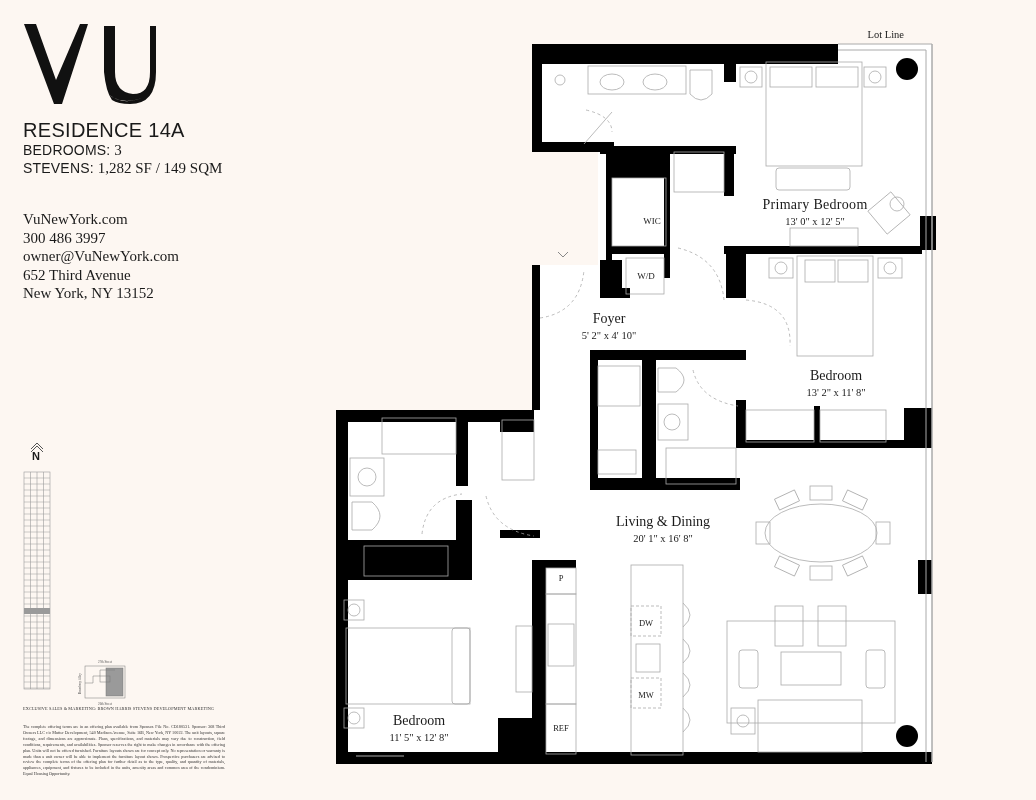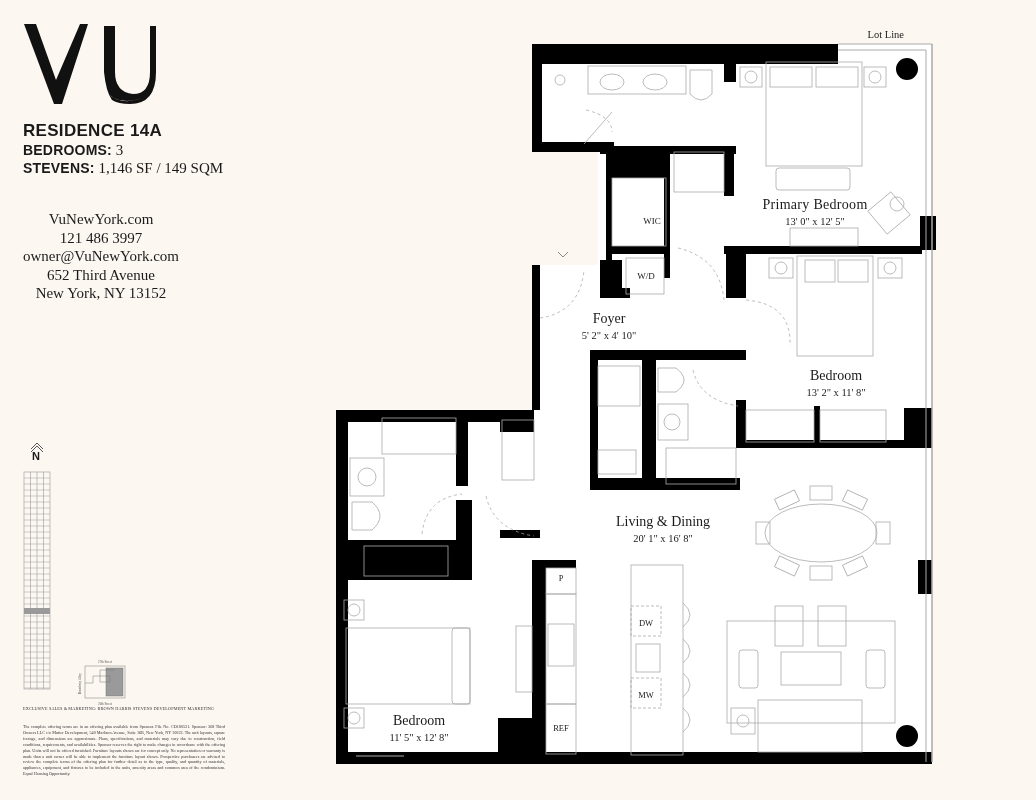--- a/index.html
+++ b/index.html
@@ -1,50 +1,50 @@
 <!DOCTYPE html>
 <html><head>
 <meta charset="utf-8">
 <style>
   html,body{margin:0;padding:0;}
   body{width:1036px;height:800px;background:#fdf7f2;position:relative;overflow:hidden;font-family:"Liberation Serif","DejaVu Serif",serif;color:#1a1a1a;}
   .logo{position:absolute;left:22px;top:22px;width:140px;height:82px;}
   .specs{position:absolute;left:23px;top:120px;font-family:"Liberation Sans","DejaVu Sans",sans-serif;}
-  .specs .title{font-size:17px;font-weight:bold;letter-spacing:0.3px;line-height:21px;font-stretch:condensed;}
+  .specs .title{font-size:20px;font-weight:normal;letter-spacing:0.3px;line-height:21px;font-stretch:condensed;}
   .specs .row{font-size:14px;line-height:18px;}
-  .specs .row b{font-weight:bold;letter-spacing:0.2px;}
+  .specs .row b{font-weight:normal;letter-spacing:0.2px;}
   .specs .row span.v{font-family:"Liberation Serif","DejaVu Serif",serif;font-weight:normal;font-size:15px;}
   .contact{position:absolute;left:23px;top:210px;font-size:15px;line-height:18.5px;}
-  .contact div{white-space:nowrap;text-align:center;}
+  .contact div{white-space:nowrap;}
   .contact a{color:#1a1a1a;text-decoration:none;}
   .building{position:absolute;left:20px;top:438px;}
   .north{position:absolute;left:28px;top:438px;width:20px;text-align:center;font-family:"Liberation Sans","DejaVu Sans",sans-serif;font-size:11px;font-weight:bold;}
   .exclusive{position:absolute;left:23px;top:706px;font-size:4.3px;letter-spacing:0.1px;color:#333;white-space:nowrap;}
   .disclaimer{position:absolute;left:23px;top:724px;width:202px;font-size:4.2px;line-height:5.9px;color:#333;text-align:justify;}
   .plan{position:absolute;left:0;top:0;}
   .lbl{font-family:"Liberation Serif","DejaVu Serif",serif;fill:#1a1a1a;}
 </style>
 </head>
 <body>
 
 <svg class="logo" viewBox="0 0 140 82">
   <path d="M2 2 L14 2 L34 58 L58 2 L66 2 L40 82 L32 82 Z" fill="#111"></path>
   <path d="M82 4 L93 4 L93 50 Q93 70 111 72 Q128 72 128 50 L128 4 L134 4 L134 50 Q134 82 108 82 Q96 82 90 78 Q84 70 82 50 Z" fill="#111"></path>
   <path d="M86 72 Q100 84 120 76 Q104 82 92 76 Z" fill="#fdf7f2"></path>
 </svg>
 
 <div class="specs">
   <div class="title">RESIDENCE 14A</div>
   <div class="row"><b>BEDROOMS:</b> <span class="v">3</span></div>
-  <div class="row"><b>STEVENS:</b> <span class="v">1,146 SF / 149 SQM</span></div>
+  <div class="row"><b>STEVENS:</b> <span class="v">1,282 SF / 149 SQM</span></div>
 </div>
 
 <div class="contact">
   <div><a>VuNewYork.com</a></div>
-  <div>121 486 3997</div>
+  <div>300 486 3997</div>
   <div><a>owner@VuNewYork.com</a></div>
   <div>652 Third Avenue</div>
   <div>New York, NY 13152</div>
 </div>
 
 <svg class="building" width="110" height="270" viewBox="0 0 110 270">
   <g>
     <polyline points="11,11 17,5 23,11" fill="none" stroke="#555" stroke-width="1"></polyline>
     <polyline points="11,14 17,8 23,14" fill="none" stroke="#555" stroke-width="1"></polyline>
   </g>

